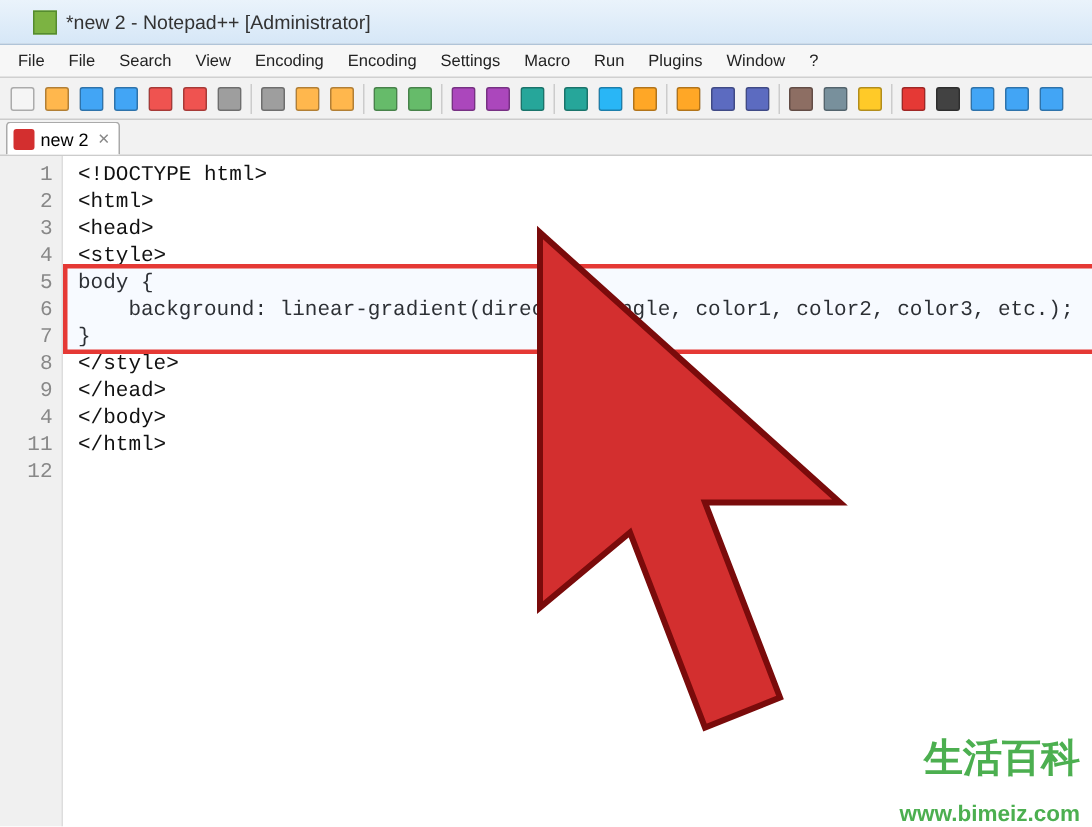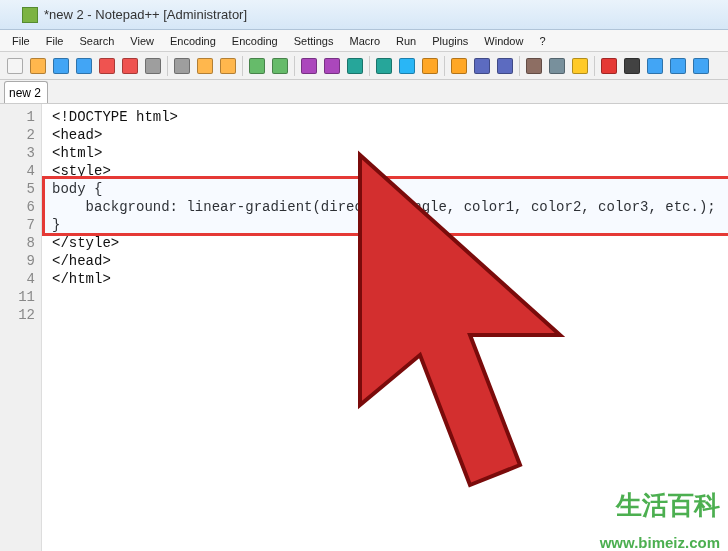--- a/index.html
+++ b/index.html
@@ -79,21 +79,20 @@
       height: 22px;
       background: #fff;
       border: 1px solid #aaa;
       border-bottom: none;
       display: flex;
       align-items: center;
       padding: 0 6px 0 4px;
       gap: 4px;
       font-size: 12px;
       border-radius: 3px 3px 0 0;
-      flex-direction: column;
     }
     .tab .file-icon {
       width: 14px; height: 14px;
       background: #d32f2f;
       border-radius: 2px;
     }
     .tab .close {
       font-size: 10px;
       color: #888;
       margin-left: 2px;
@@ -302,28 +301,29 @@
       <div>7</div>
       <div>8</div>
       <div>9</div>
       <div>4</div>
       <div>11</div>
       <div>12</div>
     </div>
   <div class="code" id="code">
     <div class="highlight-box"></div>
   <div class="code-line">&lt;!DOCTYPE html&gt;</div>
+      <div class="code-line">&lt;html&gt;</div>
       <div class="code-line">&lt;head&gt;</div>
-      <div class="code-line">&lt;html&gt;</div>
       <div class="code-line">&lt;style&gt;</div>
       <div class="code-line">body {</div>
       <div class="code-line">    background: linear-gradient(direction/angle, color1, color2, color3, etc.);</div>
       <div class="code-line">}</div>
       <div class="code-line">&lt;/style&gt;</div>
       <div class="code-line">&lt;/head&gt;</div>
+      <div class="code-line">&lt;/body&gt;</div>
       <div class="code-line">&lt;/html&gt;</div>
     </div>
 </div>
 
 <svg class="big-arrow" viewBox="0 0 260 360">
   <path d="M 20 10 L 20 260 L 80 210 L 130 340 L 180 320 L 130 190 L 220 190 Z" fill="#d32f2f" stroke="#7a0b0b" stroke-width="4"></path>
 </svg>
 
 <div class="watermark-cn">生活百科</div>
 <div class="watermark">www.bimeiz.com</div>

